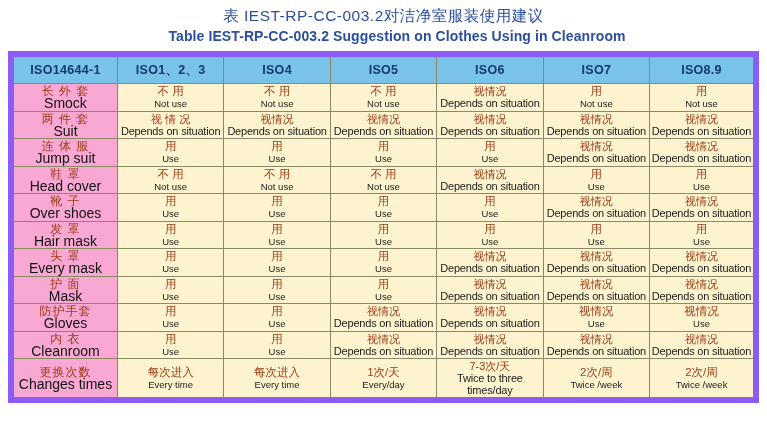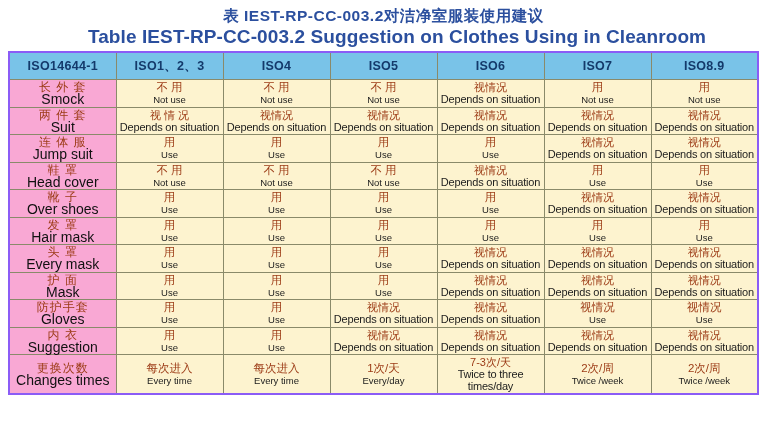--- a/index.html
+++ b/index.html
@@ -20,40 +20,40 @@
     position: relative;
     box-sizing: border-box;
     padding: 0;
   }
   .title-block {
     text-align: center;
     padding-top: 6px;
   }
   .title-cn {
     font-size: 15.5px;
-    font-weight: bold;
+    font-weight: normal;
     color: #2b4f9e;
     letter-spacing: 0.5px;
     line-height: 20px;
   }
   .title-en {
-    font-size: 19px;
+    font-size: 14px;
     font-weight: bold;
     color: #2b4f9e;
     letter-spacing: 0.1px;
     line-height: 19px;
     margin-top: 1px;
     margin-left: 27px;
   }
   table.matrix {
     border-collapse: collapse;
     width: 751px;
     margin: 5px auto 0 auto;
     table-layout: fixed;
-    border: 2px solid #8b5cf6;
+    border: 6px solid #8b5cf6;
   }
   table.matrix th,
   table.matrix td {
     border: 1px solid #8a8a6a;
     text-align: center;
     vertical-align: middle;
     padding: 1px 1px;
     line-height: 12.5px;
   }
   thead th {
@@ -394,21 +394,21 @@
         </td>
         <td class="cell">
           <span class="cn">视情况</span>
           <span class="en">Use</span>
         </td>
       </tr>
 
       <tr>
         <td class="rowhead">
           <span class="cn">内  衣</span>
-          <span class="en">Suggestion</span>
+          <span class="en">Cleanroom</span>
         </td>
         <td class="cell">
           <span class="cn">用</span>
           <span class="en">Use</span>
         </td>
         <td class="cell">
           <span class="cn">用</span>
           <span class="en">Use</span>
         </td>
         <td class="cell tight">

